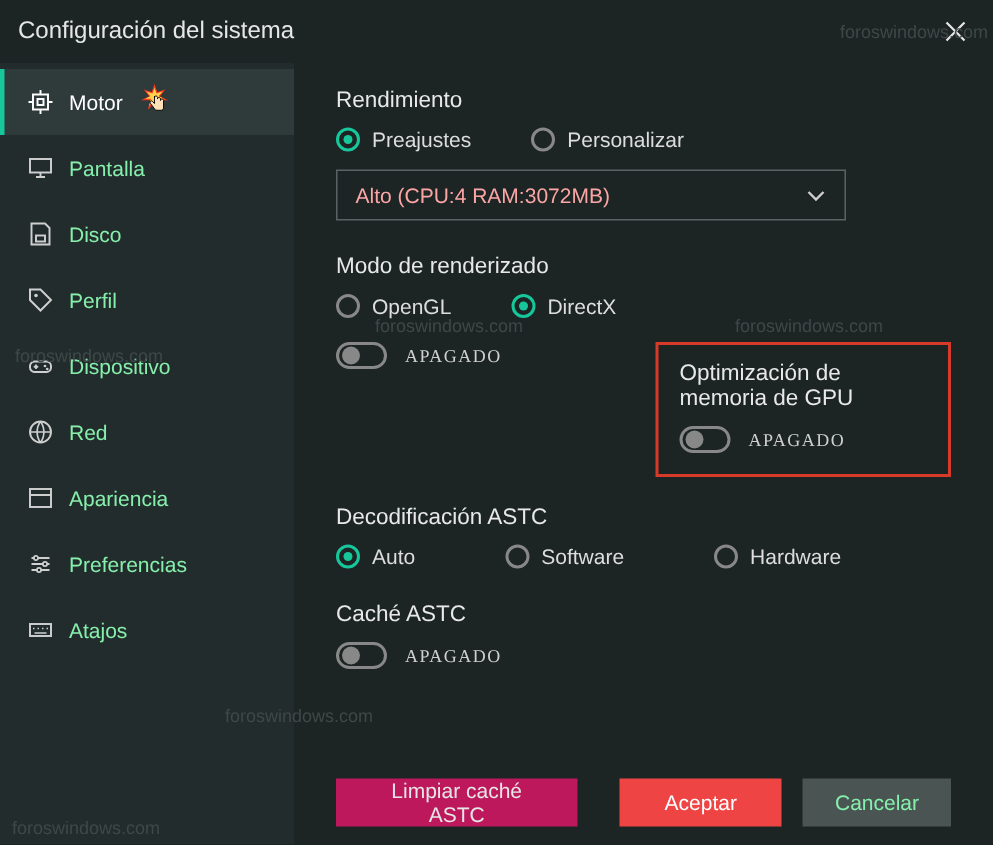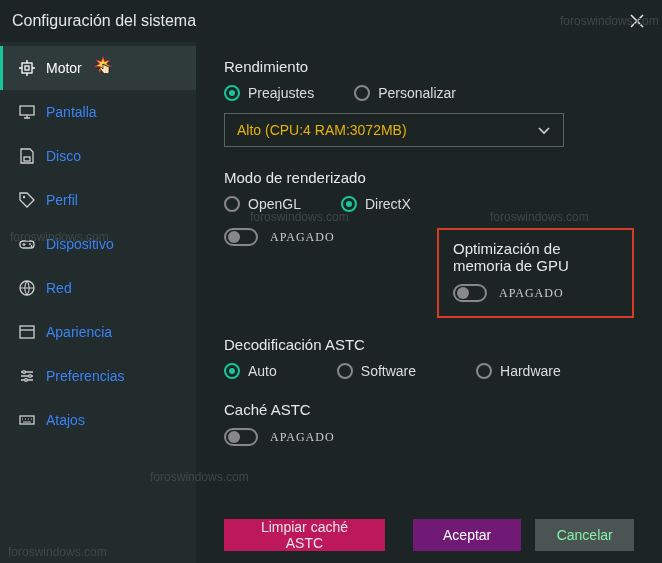--- a/index.html
+++ b/index.html
@@ -29,21 +29,21 @@
   padding-top: 4px;
   display:flex; flex-direction:column;
 }
 .sidebar-item {
   display: flex;
   align-items: center;
   gap: 10px;
   height: 44px;
   padding: 0 18px;
   font-size: 14px;
-  color: #3b82f6;
+  color: #86efac;
   cursor: pointer;
   position: relative;
 }
 .sidebar-item.active {
   background: #2f3a3a;
   color: #ffffff;
 }
 .sidebar-item.active::before {
   content:"";
   position:absolute; left:0; top:0; bottom:0; width:3px;
@@ -81,21 +81,21 @@
 }
 .radio.selected .dot { border-color:#17c69a; }
 .radio.selected .dot::after {
   content:""; position:absolute; inset:3px; border-radius:50%; background:#17c69a;
 }
 .select {
   border:1px solid #5a6363;
   height:34px;
   display:flex; align-items:center; justify-content:space-between;
   padding:0 12px;
-  font-size:14px; color:#eab308;
+  font-size:14px; color:#fca5a5;
   width:340px;
   background:transparent;
   cursor:pointer;
 }
 .select .chev { width:14px;height:14px; }
 .two-col {
   display:flex; gap:40px; margin-bottom:12px; align-items:flex-start;
 }
 .col { flex:1; min-width:0; }
 .col .section-label { margin-top:0; }
@@ -119,21 +119,21 @@
 .footer {
   margin-top:auto;
   display:flex; align-items:center; gap:14px; padding-top:10px;
 }
 .btn {
   height:32px; padding:0 18px; font-size:14px;
   display:flex; align-items:center; justify-content:center;
   cursor:pointer; border:none;
 }
 .btn-ghost { background:#be185d; color:#e6e6e6; }
-.btn-primary { background:#701a75; color:#fff; width:110px; }
+.btn-primary { background:#ef4444; color:#fff; width:110px; }
 .btn-secondary { background:#4a5453; color:#86efac; width:100px; }
 .footer .spacer { flex:1; }
 .watermark {
   position:absolute; color:#3e4847; font-size:12px;
   pointer-events:none; user-select:none;
 }
 </style>
 </head>
 <body>
 

